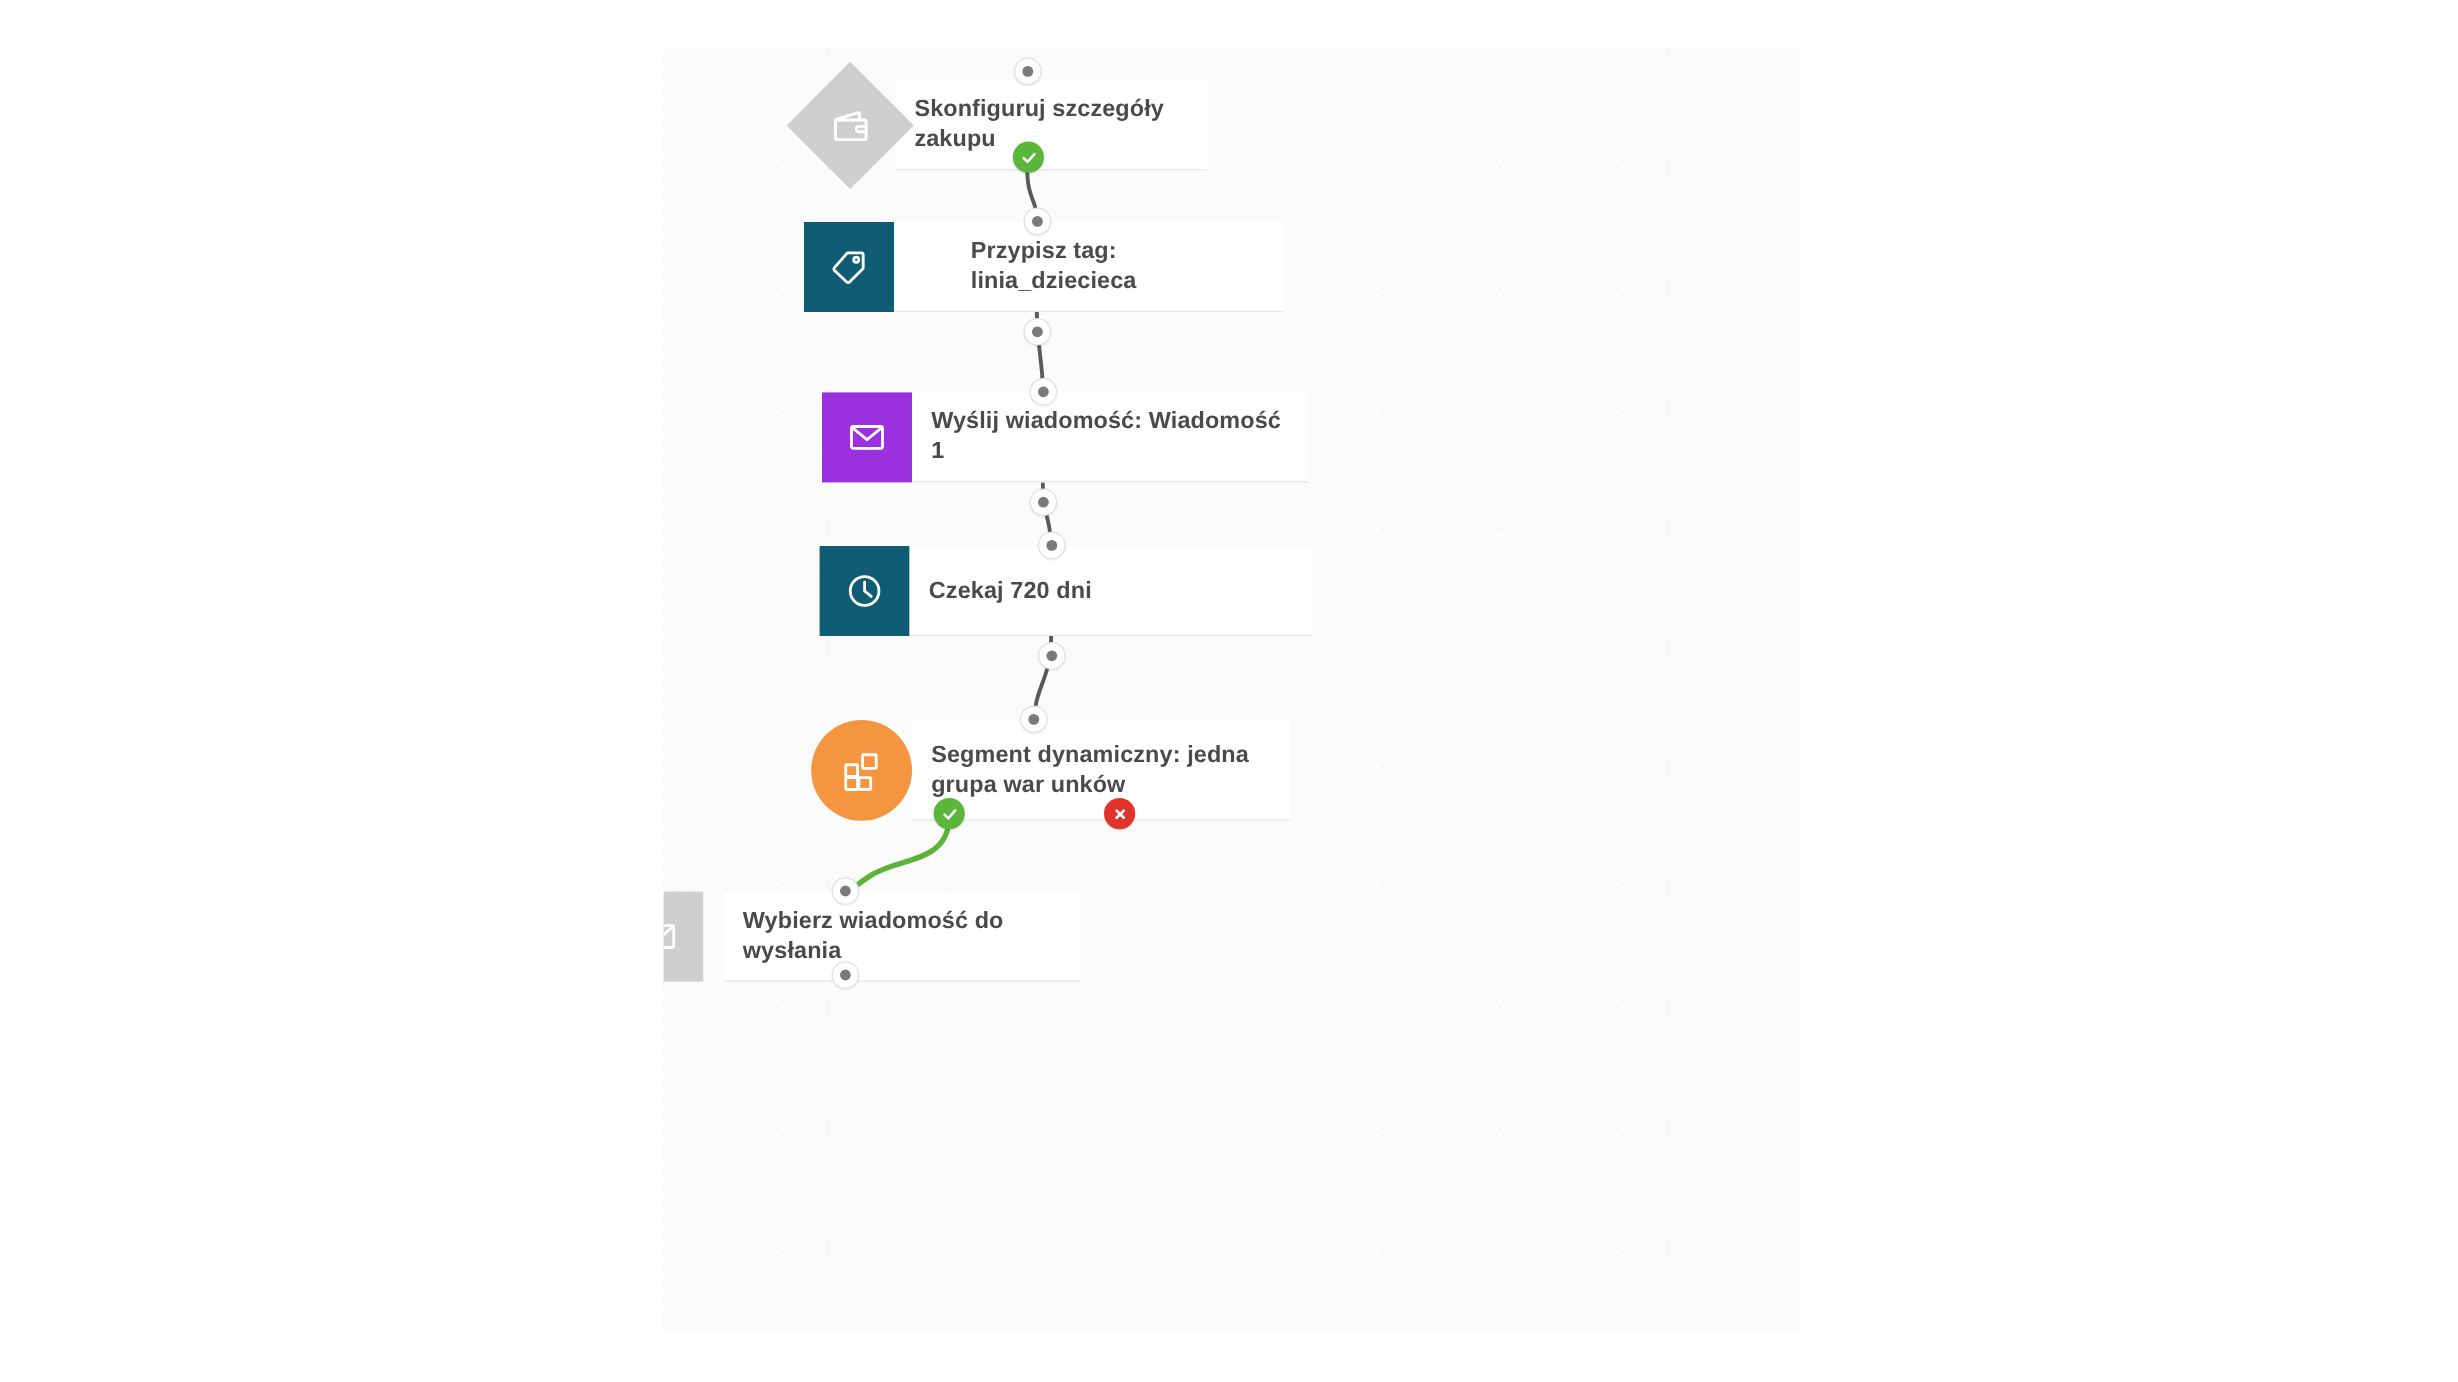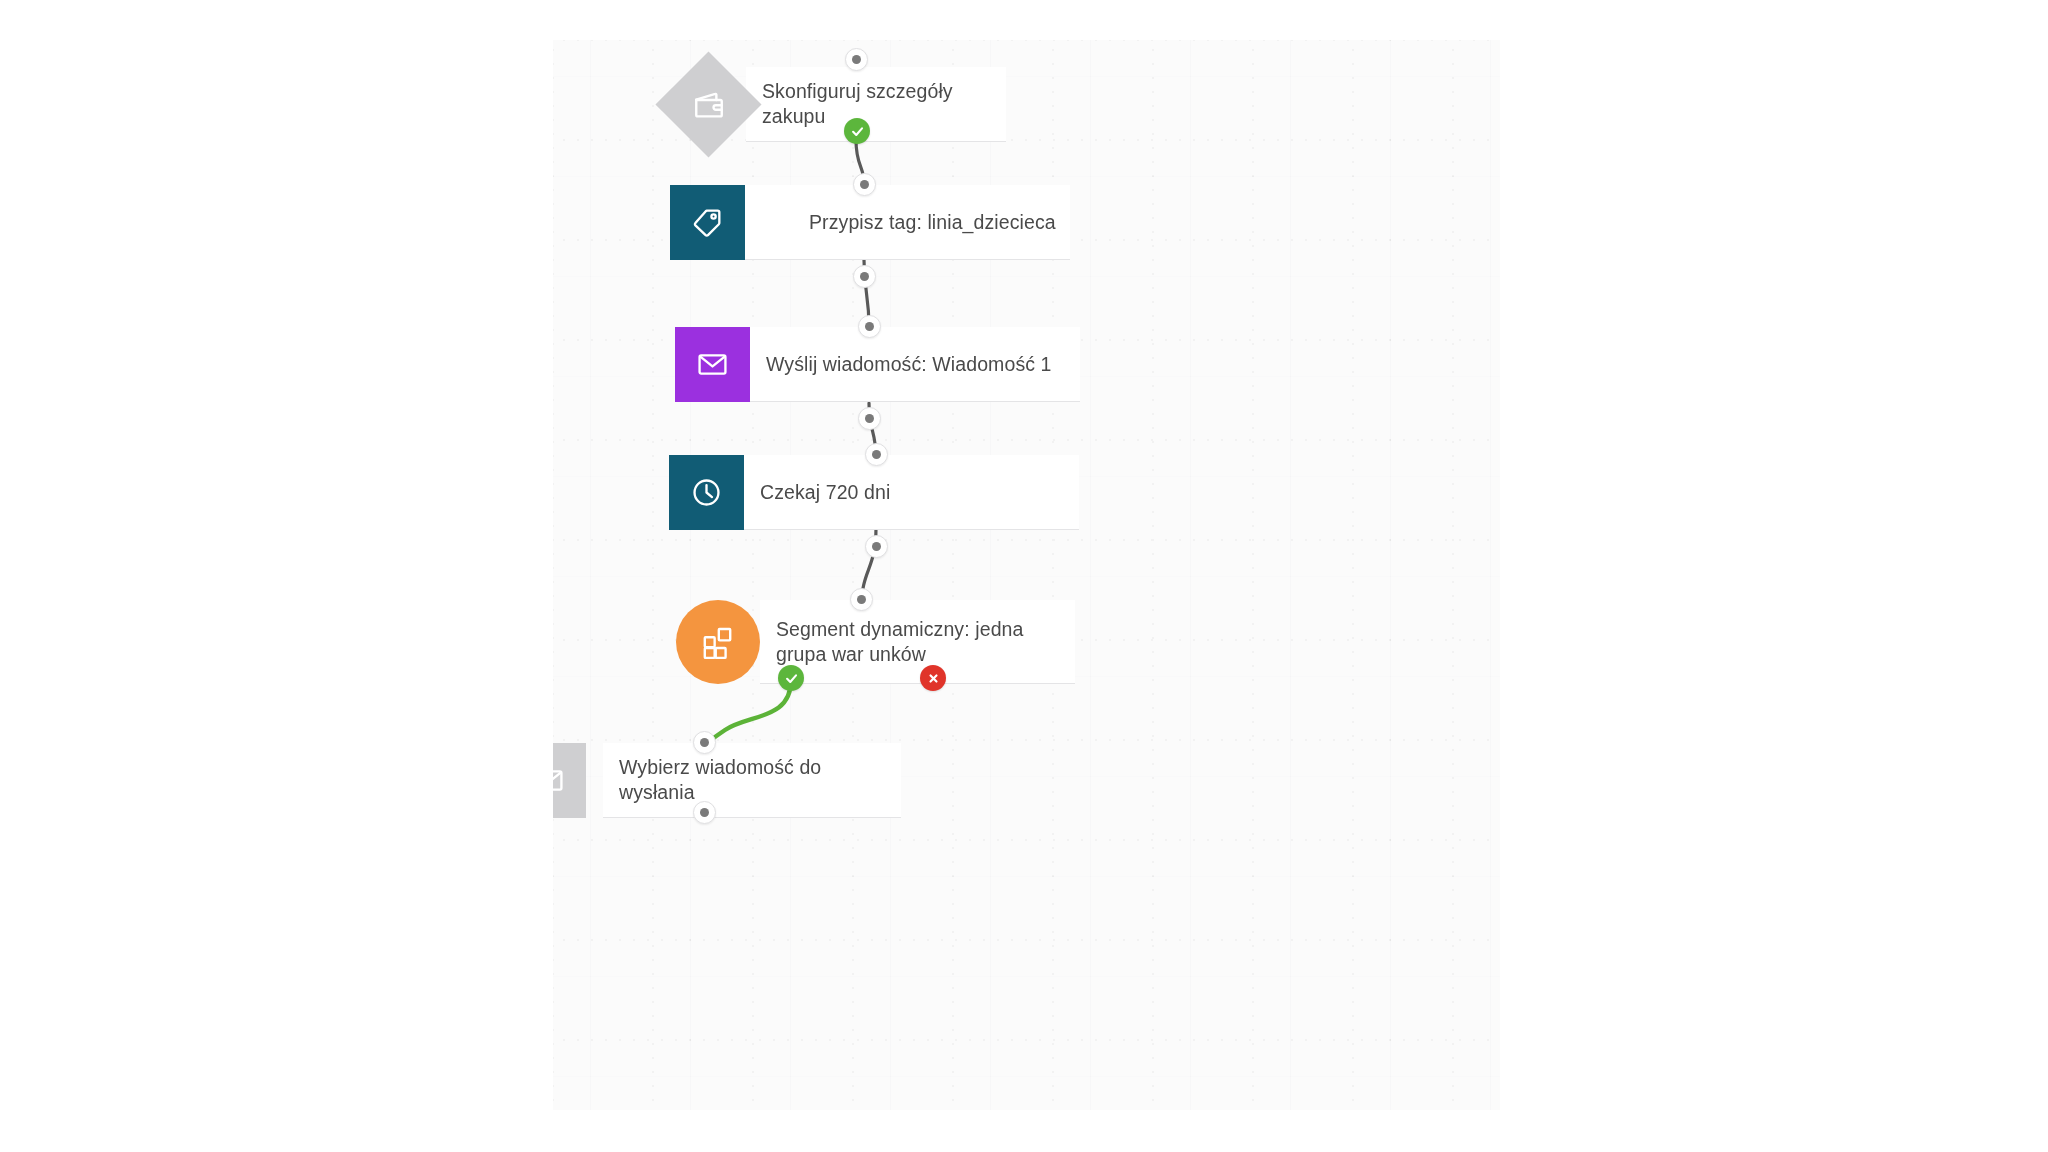--- a/index.html
+++ b/index.html
@@ -3,21 +3,21 @@
 <meta charset="utf-8">
 <style>
   html,body{margin:0;padding:0;}
   body{
     width:2048px;height:1152px;
     background:#ffffff;
     font-family:"Liberation Sans","DejaVu Sans",sans-serif;
     overflow:hidden;
   }
 
-  #workflow-root{position:relative;width:2048px;height:1152px;}
+  #workflow-root{position:relative;width:2048px;height:1152px;font-weight:bold;}
 
   
   #canvas{
     position:absolute;
     left:553px;top:40px;
     width:947px;height:1070px;
     background-color:#f4f4f5;
     background-image:
       radial-gradient(circle at 1px 1px, #dcdcdd 1.05px, transparent 1.15px),
       radial-gradient(circle at 1px 1px, #dcdcdd 1.05px, transparent 1.15px);
@@ -157,39 +157,39 @@
         <span class="node-label">Przypisz tag: linia_dziecieca</span>
       </div>
     </div>
     <div class="port" style="left:300px;top:133px;">
         <i></i>
       </div>
     <div class="port" style="left:300px;top:225px;">
         <i></i>
       </div>
 
-    <div class="node" style="left:122px;top:287px;">
+    <div class="node" style="left:132px;top:287px;">
       <div class="icon-box" style="background:#9b30df;">
         <svg width="33" height="33" viewBox="0 0 24 24" fill="none" stroke="#ffffff" stroke-width="1.7" stroke-linecap="round" stroke-linejoin="round">
           <rect x="2.6" y="5.4" width="18.8" height="13.2" rx="1.1"></rect>
           <path d="M3.4 6.4 L12 13.4 L20.6 6.4"></path>
         </svg>
       </div>
       <div class="node-card" style="width:330px;height:75px;">
         <span class="node-label">Wyślij wiadomość: Wiadomość 1</span>
       </div>
     </div>
     <div class="port" style="left:305px;top:275px;">
         <i></i>
       </div>
     <div class="port" style="left:305px;top:367px;">
         <i></i>
       </div>
 
-    <div class="node" style="left:116px;top:415px;">
+    <div class="node" style="left:130px;top:415px;">
       <div class="icon-box" style="background:#115c75;">
         <svg width="33" height="33" viewBox="0 0 24 24" fill="none" stroke="#ffffff" stroke-width="1.7" stroke-linecap="round" stroke-linejoin="round">
           <circle cx="12" cy="12" r="8.7"></circle>
           <path d="M12 6.6 V12 L16 15.3"></path>
         </svg>
       </div>
       <div class="node-card" style="width:335px;height:75px;">
         <span class="node-label">Czekaj 720 dni</span>
       </div>
     </div>

